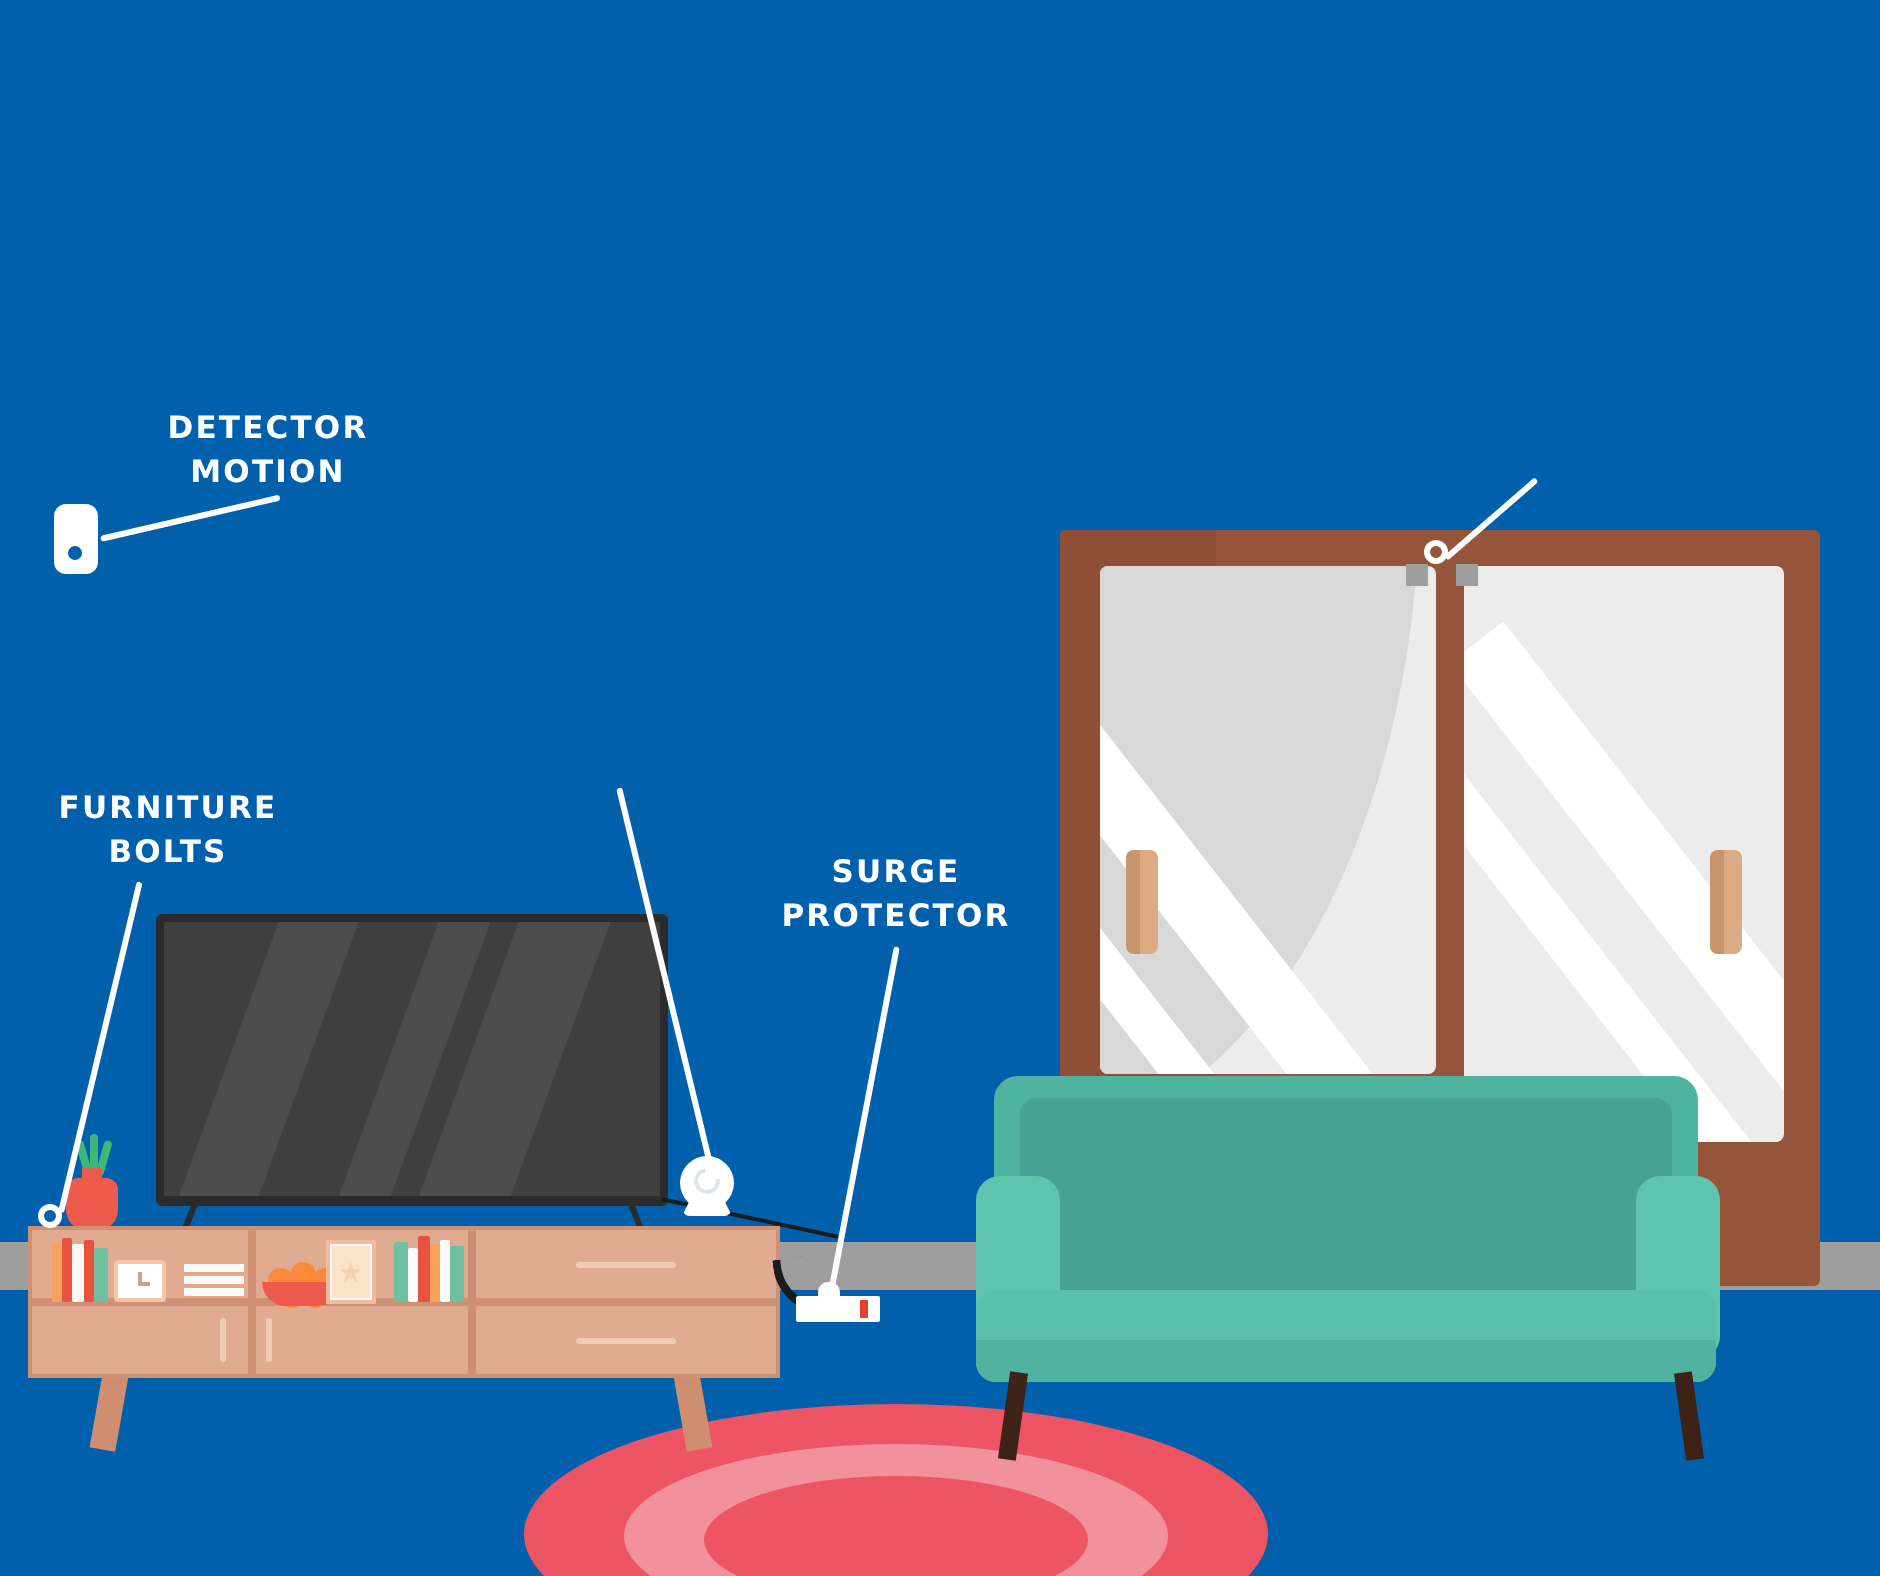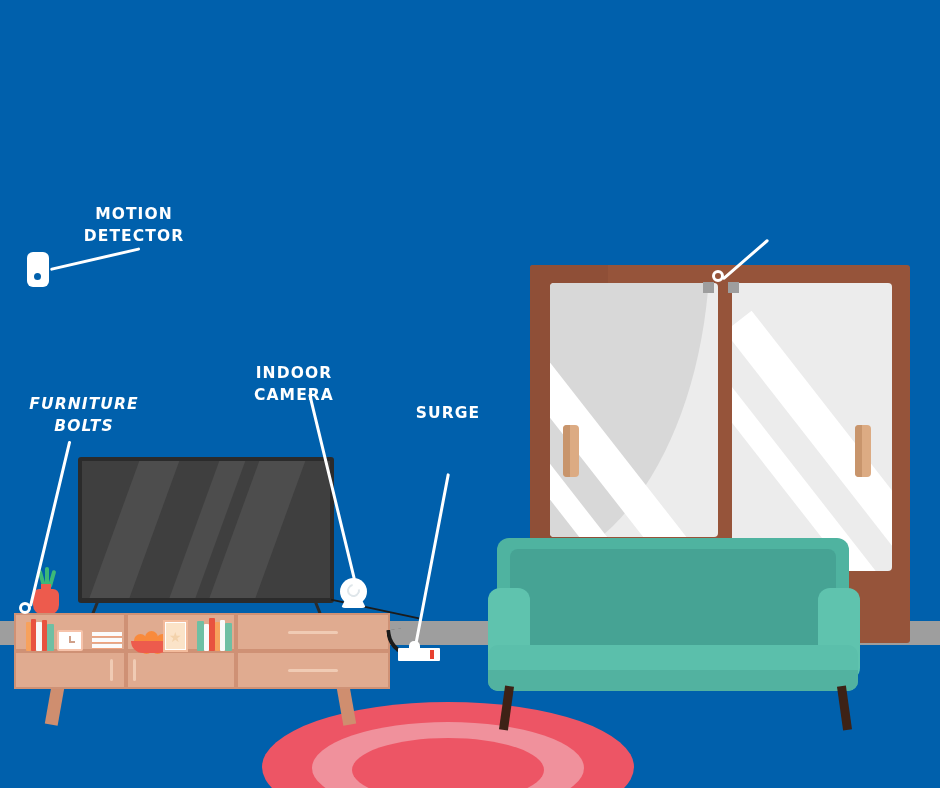--- a/index.html
+++ b/index.html
@@ -350,33 +350,30 @@
   <div class="leader-dot" style="left:712px;top:270px;"></div>
 
   <div class="leader" style="left:29px;top:606px;width:170px;transform:rotate(-76.6deg);"></div>
   <div class="leader-dot" style="left:19px;top:602px;"></div>
 
   <div class="leader" style="left:353px;top:580px;width:191px;transform:rotate(-103.6deg);"></div>
 
   <div class="leader" style="left:414px;top:646px;width:176px;transform:rotate(-79.2deg);"></div>
 
   <div class="callout-label" style="left:60px;top:203px;width:148px;">
+    <div>Detector</div>
     <div>Motion</div>
-    <div>Detector</div>
-  </div>
-
-
-  <div class="callout-label" style="left:10px;top:393px;width:148px;font-style:italic;">
+  </div>
+
+
+  <div class="callout-label" style="left:10px;top:393px;width:148px;">
     <div>Furniture</div>
     <div>Bolts</div>
   </div>
 
-  <div class="callout-label" style="left:220px;top:362px;width:148px;">
-    <div>Indoor</div>
-    <div>Camera</div>
-  </div>
-
-  <div class="callout-label" style="left:374px;top:402px;width:148px;">
+
+  <div class="callout-label" style="left:374px;top:425px;width:148px;">
     <div>Surge</div>
+    <div>Protector</div>
   </div>
 
 
 </div>
 
 </body></html>

